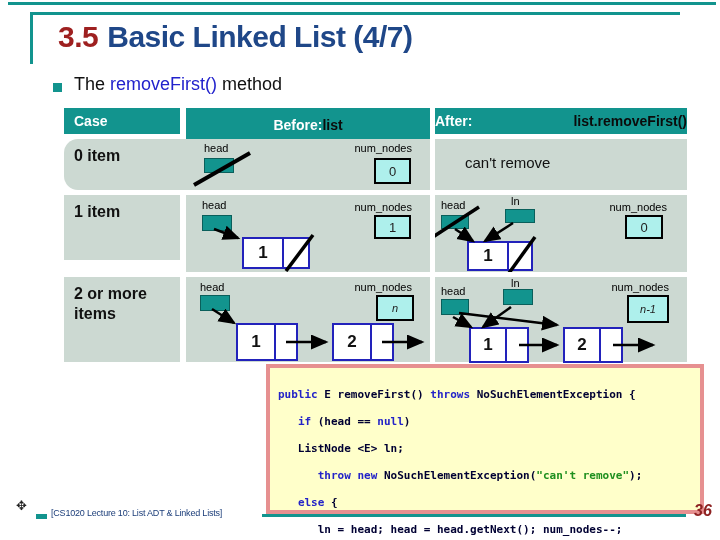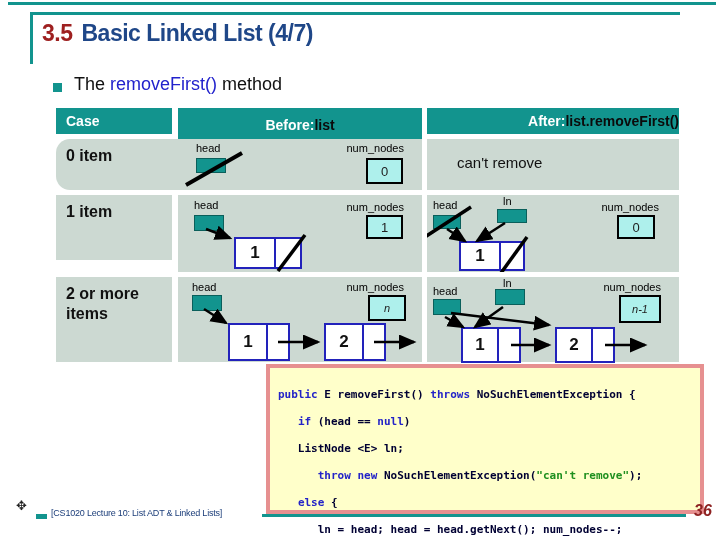--- a/index.html
+++ b/index.html
@@ -7,31 +7,31 @@
        font-family:"Liberation Sans",sans-serif;}
   .abs{position:absolute;}
 
   
   .rule{background:#12948e;}
   .top-rule{left:8px;top:2px;width:708px;height:3px;}
   .title-rule-h{left:30px;top:12px;width:650px;height:3px;}
   .title-rule-v{left:30px;top:12px;width:3px;height:52px;}
 
   
-  .title{left:42px;top:20px;font-size:23px;font-weight:bold;letter-spacing:-0.5px;white-space:nowrap;}
+  .title{left:58px;top:20px;font-size:30px;font-weight:bold;letter-spacing:-0.5px;white-space:nowrap;}
   .t-num{color:#9e2020;margin-right:9px;}
   .t-text{color:#1f4788;}
 
   
   .bullet-sq{left:53px;top:83px;width:9px;height:9px;background:#12948e;}
   .bullet-text{left:74px;top:74px;font-size:18px;color:#111;white-space:nowrap;}
   .method{color:#2222cc;}
 
   
-  .tbl{left:56px;top:108px;width:623px;height:254px;text-decoration:underline;}
+  .tbl{left:64px;top:108px;width:623px;height:254px;text-decoration:underline;}
   .cell{position:absolute;box-sizing:border-box;}
   .hcell{background:#12948e;color:#ffffff;font-weight:bold;font-size:14px;
          display:flex;align-items:center;}
   .hval{color:#0b0b0b;}
   .bcell{background:#ccd9d2;}
   .case-cell{font-size:16px;font-weight:bold;color:#111;padding:7px 6px 0 10px;line-height:20px;}
 
   .dlabel{position:absolute;font-size:11px;color:#000;white-space:nowrap;}
   .numlabel{position:absolute;font-size:11px;color:#000;text-align:right;}
   .pbox{position:absolute;background:#12948e;border:1px solid #0a5f5b;box-sizing:border-box;}
@@ -82,21 +82,21 @@
 
 <div class="abs tbl">
 
   <div class="cell hcell" style="left:0;top:0;width:116px;height:26px;padding-left:10px;">
       <span>Case</span>
     </div>
   <div class="cell hcell" style="left:122px;top:0;width:244px;height:34px;justify-content:center;">
       <span>Before: </span>
       <span class="hval">list</span>
     </div>
-  <div class="cell hcell" style="left:371px;top:0;width:252px;height:26px;justify-content:flex-end;">
+  <div class="cell hcell" style="left:371px;top:0;width:252px;height:26px;justify-content:space-between;">
       <span>After: </span>
       <span class="hval">list.removeFirst()</span>
     </div>
 
   <div class="cell bcell case-cell" style="left:0;top:31px;width:140px;height:51px;border-radius:14px;">0 item</div>
 
   <div class="cell bcell" style="left:122px;top:31px;width:244px;height:51px;">
     <span class="dlabel" style="left:18px;top:3px;">head</span>
     <div class="pbox" style="left:18px;top:19px;width:30px;height:15px;"></div>
     <span class="numlabel" style="left:120px;top:3px;width:106px;">num_nodes</span>

